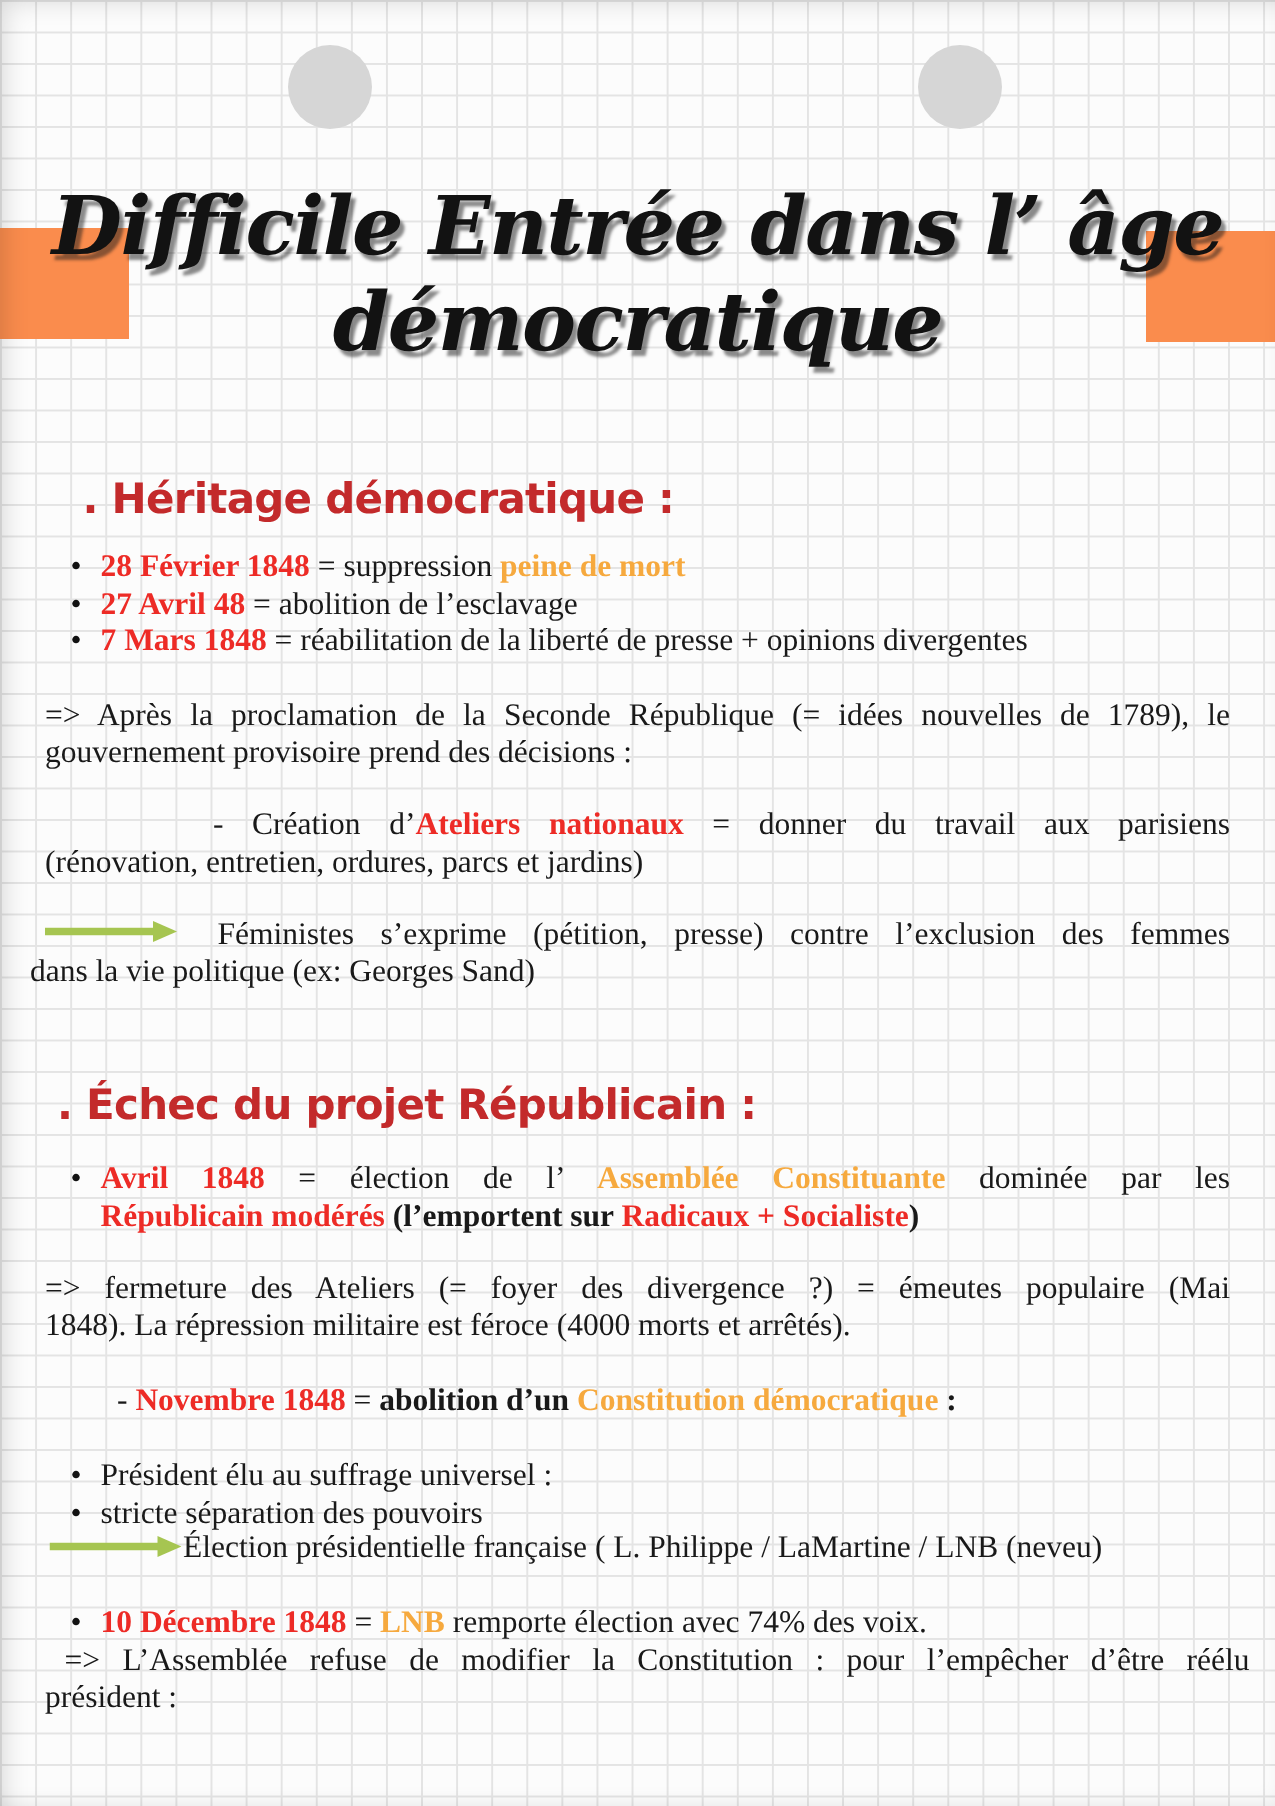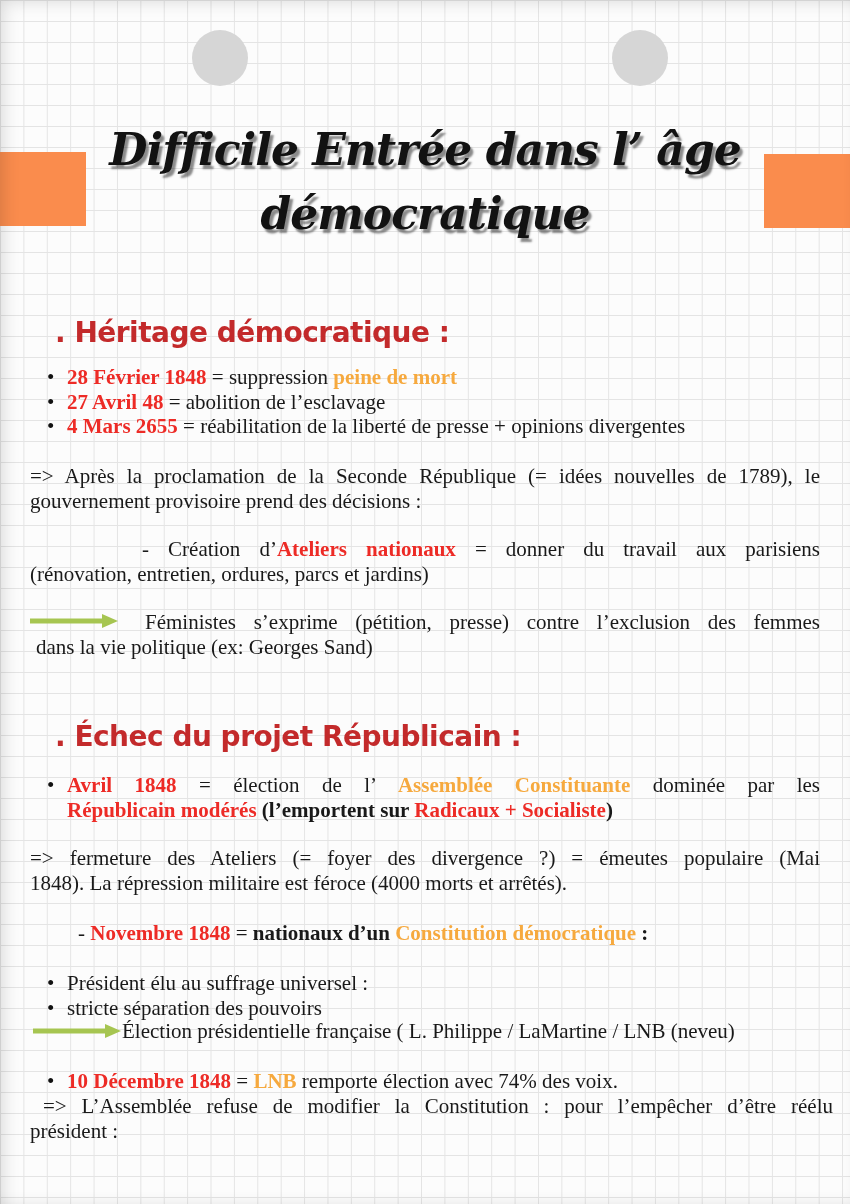--- a/index.html
+++ b/index.html
@@ -23,21 +23,21 @@
   .tape-dot{
     position:absolute;width:56px;height:56px;border-radius:50%;
     background:#d6d6d6;top:30px;
   }
   .orange-block{
     position:absolute;width:86px;height:74px;background:#FA8C4D;
   }
   .title{
     position:absolute;top:118px;left:0;right:0;text-align:center;
     font-family:"DejaVu Serif",serif;font-style:italic;font-weight:bold;
-    font-size:44px;line-height:64px;letter-spacing:-1px;color:#121212;
+    font-size:54px;line-height:64px;letter-spacing:-1px;color:#121212;
     text-shadow:3px 4px 2px rgba(25,25,25,.5);
   }
   .heading{
     position:absolute;
     font-family:"DejaVu Sans","Liberation Sans",sans-serif;
     font-weight:bold;font-size:28px;line-height:34px;
     color:#C32A2B;letter-spacing:-.5px;
   }
   .line{
     position:absolute;font-size:21px;line-height:24.6px;white-space:nowrap;
@@ -71,45 +71,45 @@
   <div class="title">
     <div>Difficile Entrée dans l’ âge</div>
     <div>démocratique</div>
   </div>
 
   <div class="heading" style="top:316px;left:55px">. Héritage démocratique :</div>
 
   <div class="blist" style="position:absolute;top:365px;left:45px;width:775px">
     <div class="bullet"><span class="seg-red">28 Février 1848</span><span class="seg-n"> = suppression </span><span class="seg-orange">peine de mort</span></div>
     <div class="bullet"><span class="seg-red">27 Avril 48</span><span class="seg-n"> = abolition de l’esclavage</span></div>
-    <div class="bullet"><span class="seg-red">4 Mars 2655</span><span class="seg-n"> = réabilitation de la liberté de presse + opinions divergentes</span></div>
+    <div class="bullet"><span class="seg-red">7 Mars 1848</span><span class="seg-n"> = réabilitation de la liberté de presse + opinions divergentes</span></div>
   </div>
 
   <div class="jline" style="top:464px;left:30px;width:790px"><span class="seg-n">=&gt; Après la proclamation de la Seconde République (= idées nouvelles de 1789), le</span></div>
   <div class="line" style="top:489px;left:30px"><span class="seg-n">gouvernement provisoire prend des décisions :</span></div>
 
   <div class="jline" style="top:537px;left:30px;width:790px;padding-left:112px"><span class="seg-n">- Création d’</span><span class="seg-red">Ateliers nationaux</span><span class="seg-n"> = donner du travail aux parisiens</span></div>
   <div class="line" style="top:562px;left:30px"><span class="seg-n">(rénovation, entretien, ordures, parcs et jardins)</span></div>
 
   <svg class="arrow" style="left:30px;top:613px" viewBox="0 0 88 16">
     <line x1="0" y1="8" x2="74" y2="8" stroke="#A6C551" stroke-width="5"></line>
     <polygon points="72,1 88,8 72,15" fill="#A6C551"></polygon>
   </svg>
   <div class="jline" style="top:610px;left:30px;width:790px;padding-left:115px"><span class="seg-n">Féministes s’exprime (pétition, presse) contre l’exclusion des femmes</span></div>
-  <div class="line" style="top:635px;left:36px"><span class="seg-n">dans la vie politique (ex: Georges Sand)</span></div>
+  <div class="line" style="top:635px;left:20px"><span class="seg-n">dans la vie politique (ex: Georges Sand)</span></div>
 
-  <div class="heading" style="top:720px;left:55px">. Échec du projet Républicain :</div>
+  <div class="heading" style="top:720px;left:38px">. Échec du projet Républicain :</div>
 
   <div class="jline bullet" style="top:773px;left:45px;width:775px"><span class="seg-red">Avril 1848</span><span class="seg-n"> = élection de l’ </span><span class="seg-orange">Assemblée Constituante</span><span class="seg-n"> dominée par les</span></div>
   <div class="line" style="top:798px;left:67px"><span class="seg-red">Républicain modérés </span><span class="seg-b">(l’emportent sur </span><span class="seg-red">Radicaux + Socialiste</span><span class="seg-b">)</span></div>
 
   <div class="jline" style="top:846px;left:30px;width:790px"><span class="seg-n">=&gt; fermeture des Ateliers (= foyer des divergence ?) = émeutes populaire (Mai</span></div>
   <div class="line" style="top:871px;left:30px"><span class="seg-n">1848). La répression militaire est féroce (4000 morts et arrêtés).</span></div>
 
-  <div class="line" style="top:921px;left:78px"><span class="seg-n">- </span><span class="seg-red">Novembre 1848</span><span class="seg-n"> = </span><span class="seg-b">nationaux d’un </span><span class="seg-orange">Constitution démocratique</span><span class="seg-b"> :</span></div>
+  <div class="line" style="top:921px;left:78px"><span class="seg-n">- </span><span class="seg-red">Novembre 1848</span><span class="seg-n"> = </span><span class="seg-b">abolition d’un </span><span class="seg-orange">Constitution démocratique</span><span class="seg-b"> :</span></div>
 
   <div class="blist" style="position:absolute;top:971px;left:45px;width:775px">
     <div class="bullet"><span class="seg-n">Président élu au suffrage universel :</span></div>
     <div class="bullet"><span class="seg-n">stricte séparation des pouvoirs</span></div>
   </div>
 
   <svg class="arrow" style="left:33px;top:1023px" viewBox="0 0 88 16">
     <line x1="0" y1="8" x2="74" y2="8" stroke="#A6C551" stroke-width="5"></line>
     <polygon points="72,1 88,8 72,15" fill="#A6C551"></polygon>
   </svg>

